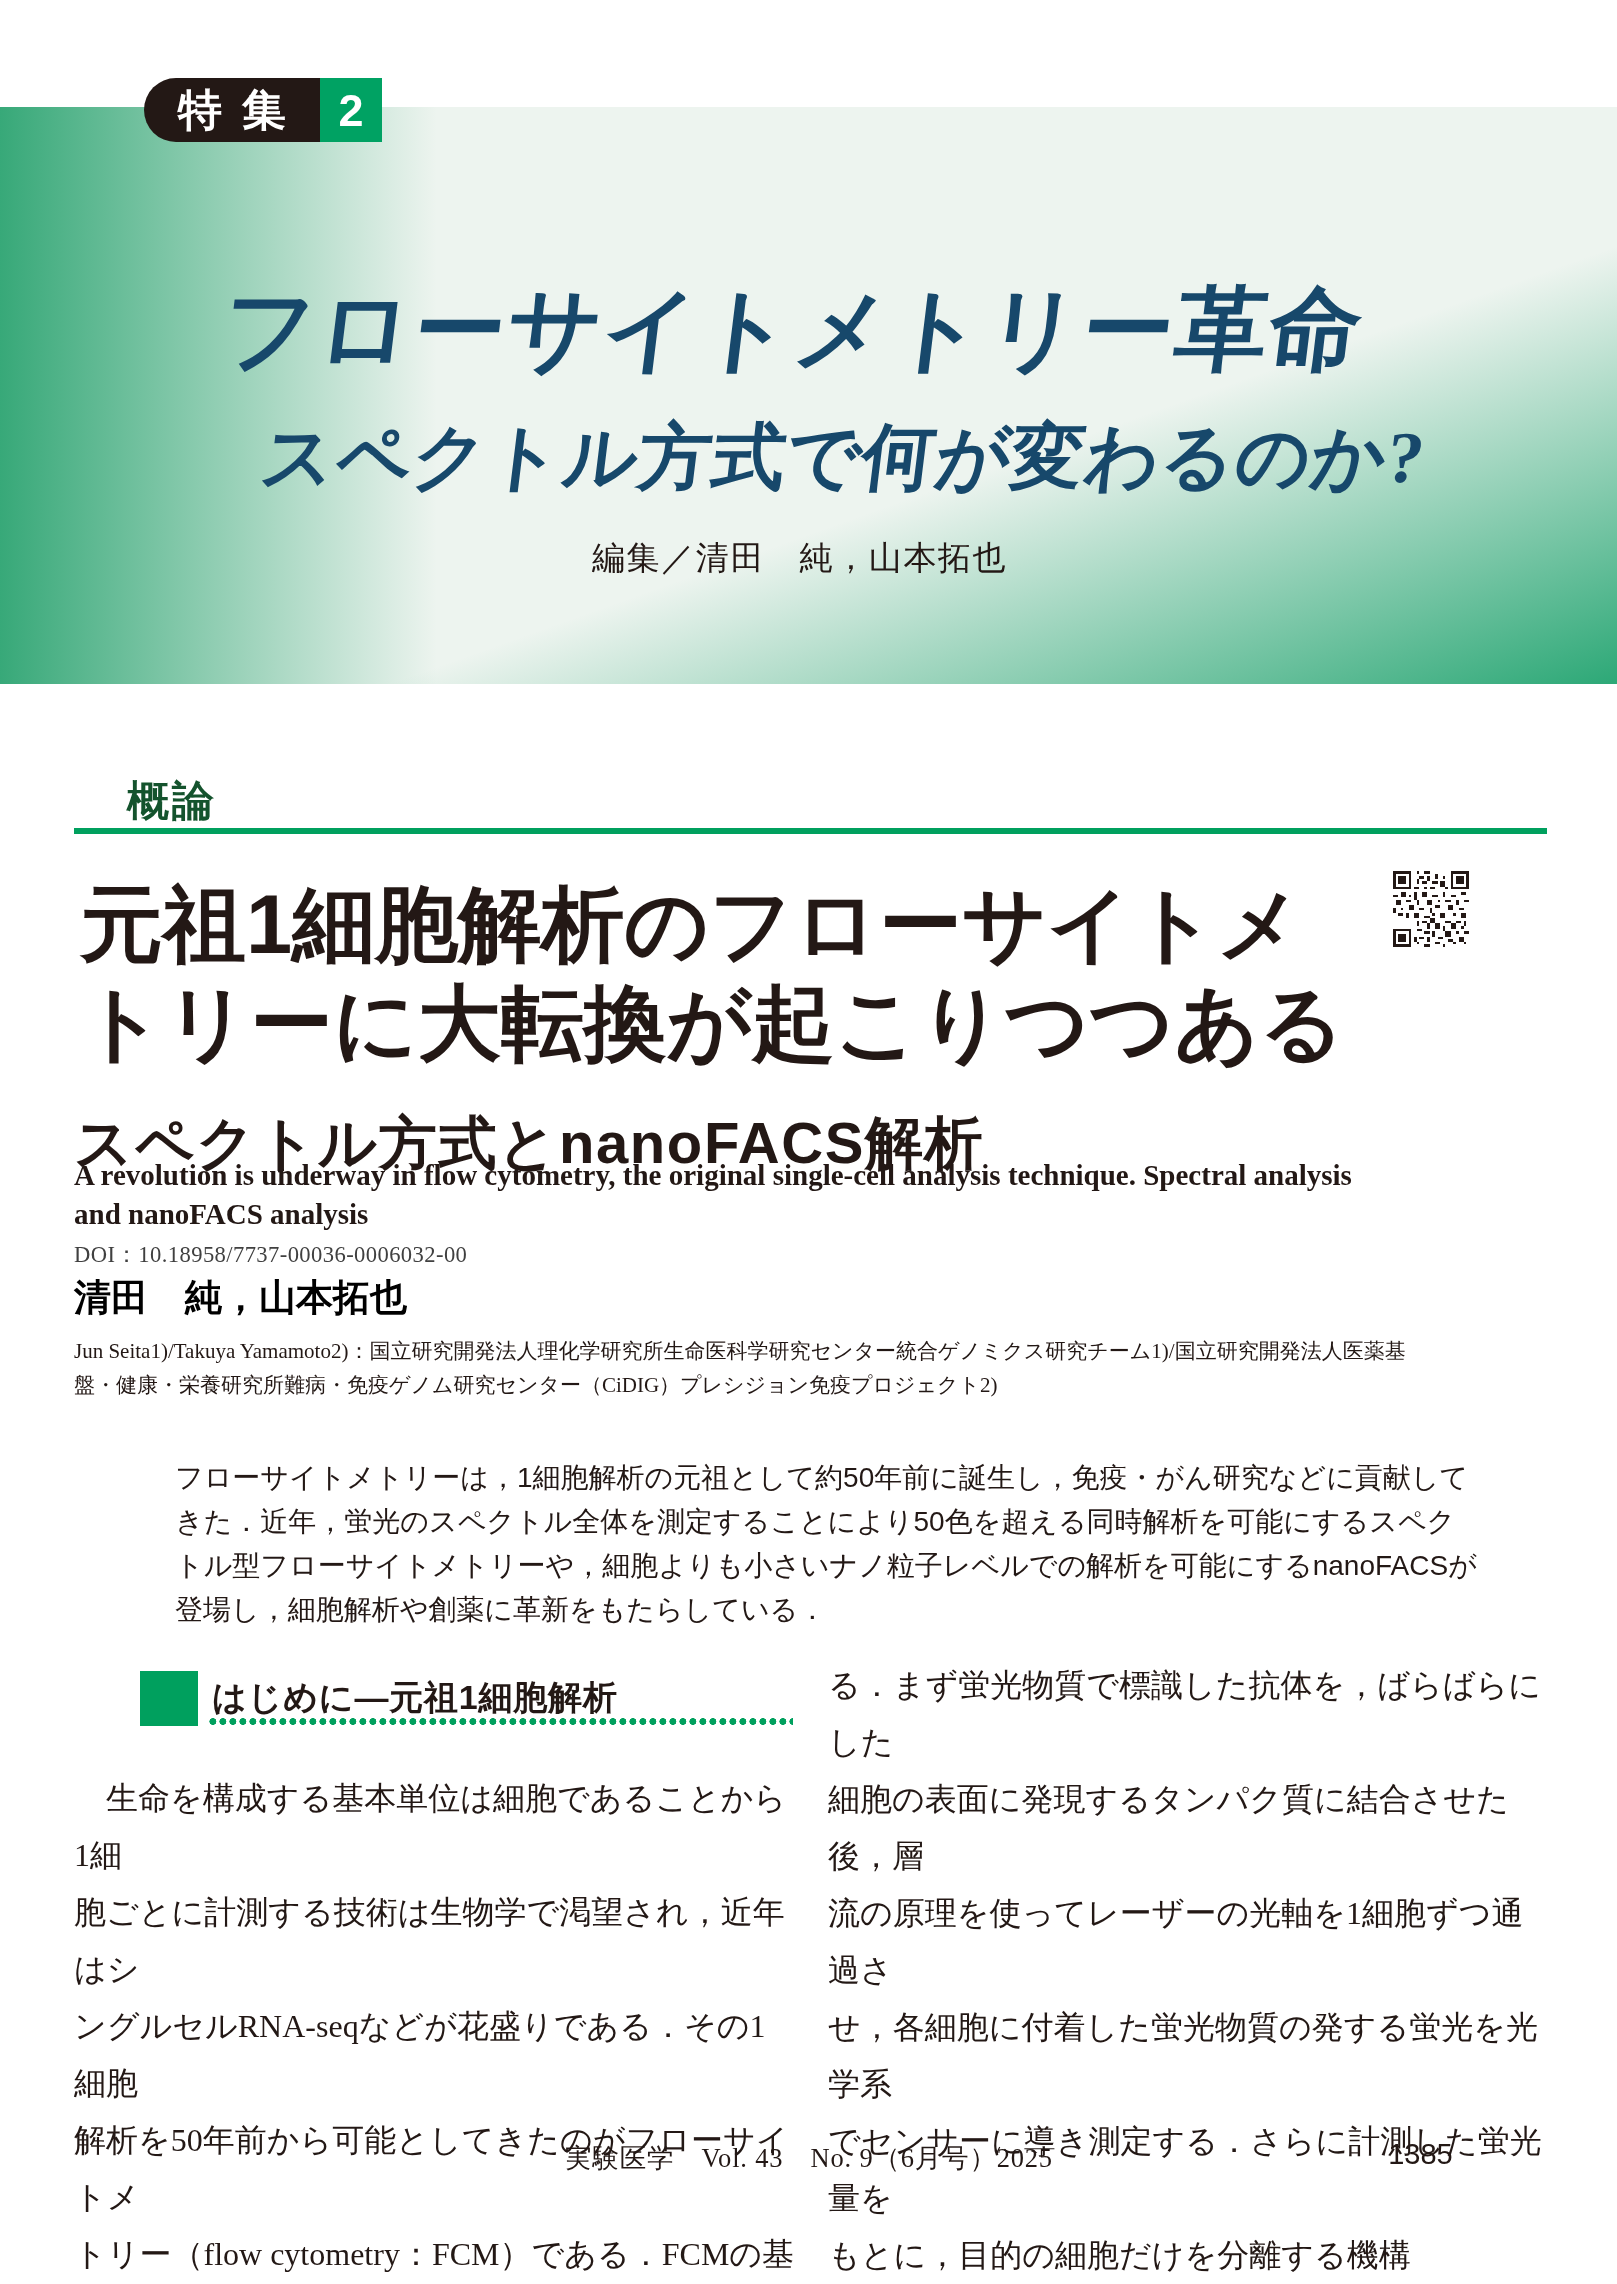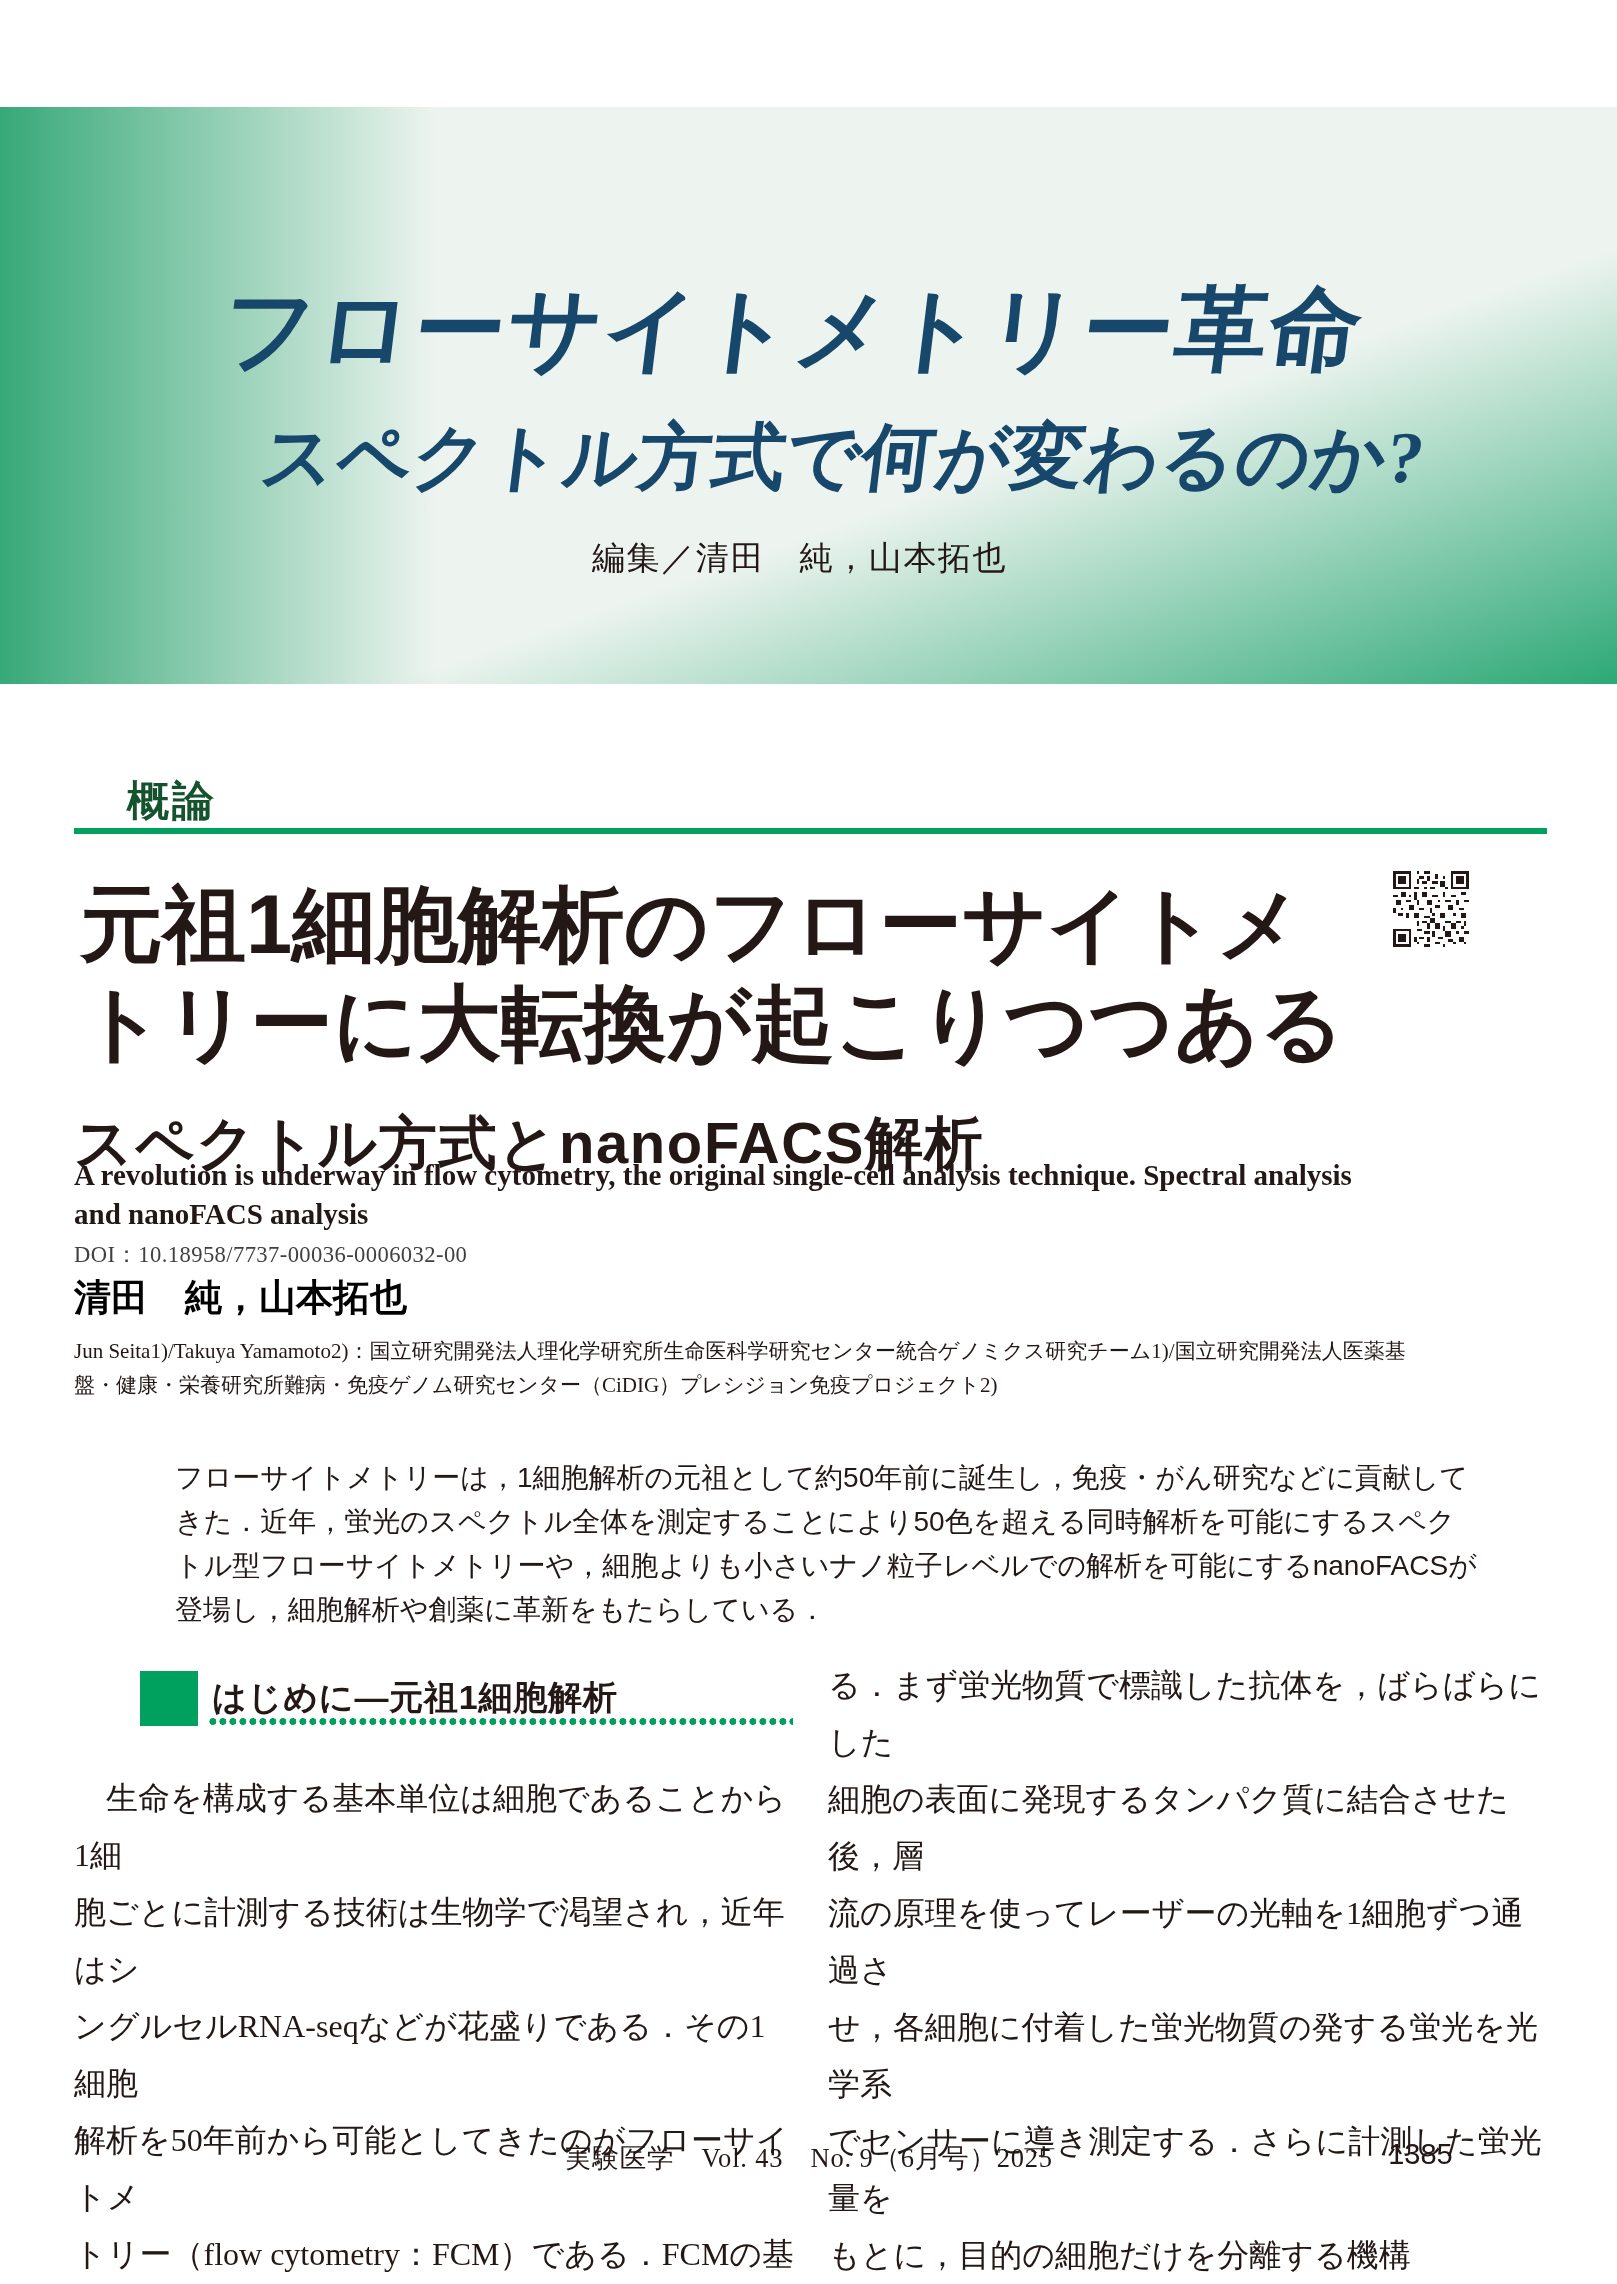--- a/index.html
+++ b/index.html
@@ -113,20 +113,26 @@
     font-size:29px;font-weight:500;color:#231815;
   }
 </style>
 </head>
 <body>
 
 <div class="page">
 
   <div class="banner"></div>
 
+  <div class="feature-badge">
+    <div class="pill">
+      <span>特集</span>
+    </div>
+    <div class="num">2</div>
+  </div>
 
   <div class="banner-title">フローサイトメトリー革命</div>
   <div class="banner-subtitle">スペクトル方式で何が変わるのか?</div>
   <div class="banner-editors">編集／清田　純，山本拓也</div>
 
   <div class="kicker">概論</div>
   <div class="kicker-rule"></div>
 
   <h1 class="article-title" style="margin:8px">元祖1細胞解析のフローサイトメ
 トリーに大転換が起こりつつある</h1>

